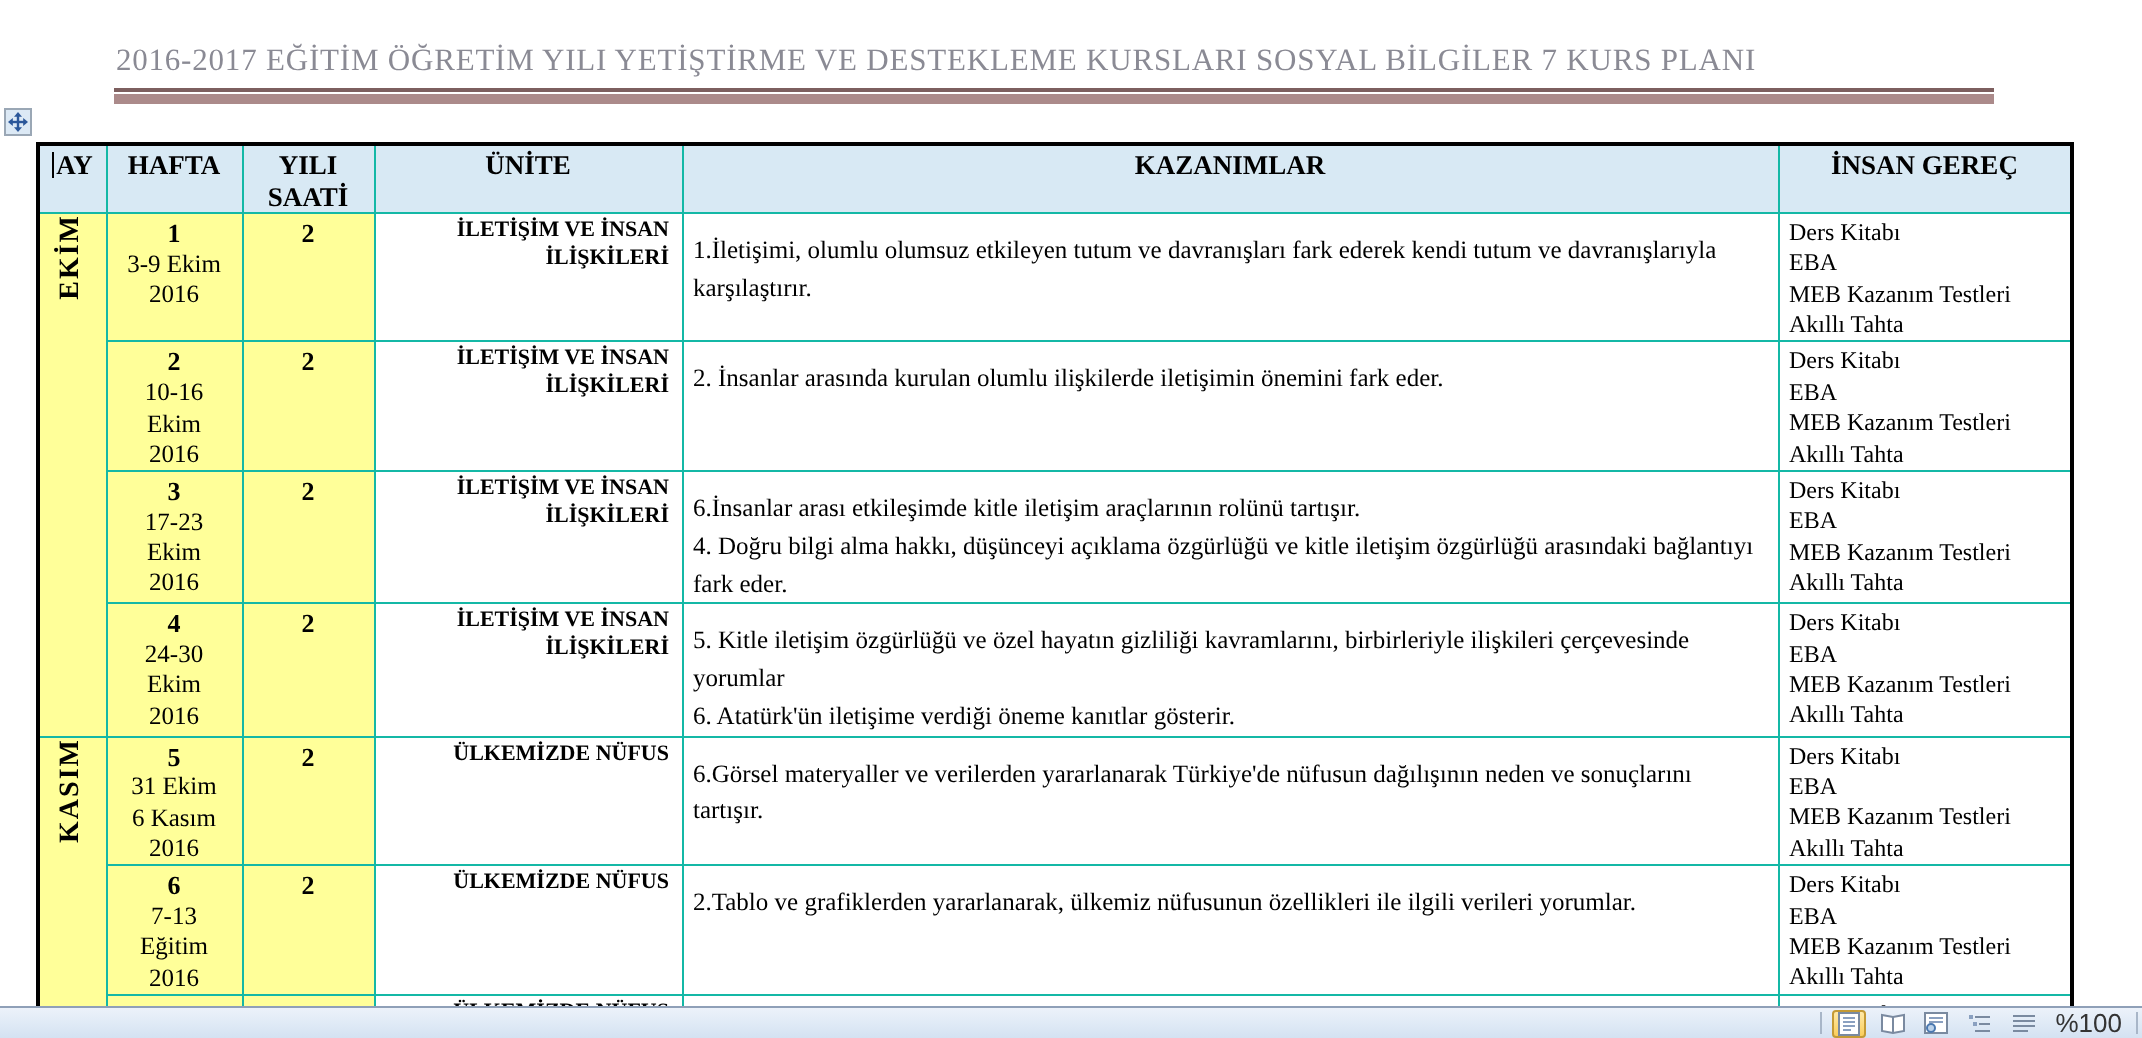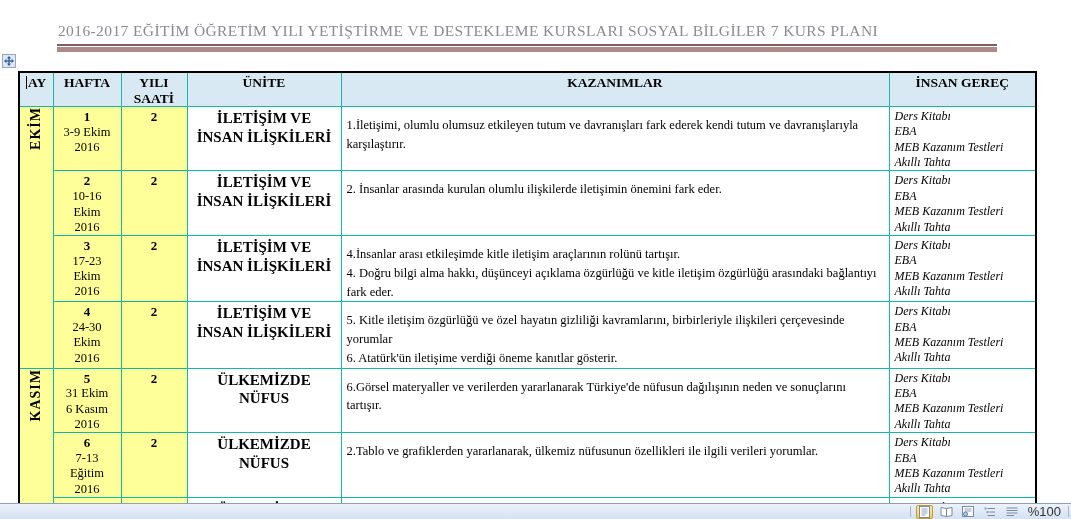--- a/index.html
+++ b/index.html
@@ -73,36 +73,35 @@
   }
   td.week, td.hours {
     background: #ffff99;
     text-align: center;
     font-size: 12.5px;
     padding-top: 2px;
     line-height: 1.22;
   }
   .week-num, .hours-val { font-weight: bold; font-size: 13px; }
   td.unit {
-    text-align: center;
+    text-align: right;
     font-weight: bold;
-    font-size: 15px;
+    font-size: 11px;
     padding: 2px 6px 0 6px;
     line-height: 1.25;
   }
   td.outcomes {
     font-size: 12.5px;
     padding: 9px 5px 0 5px;
     line-height: 1.5;
   }
   td.materials {
     font-size: 12px;
     padding: 2px 0 0 5px;
     line-height: 1.28;
-    font-style: italic;
   }
   tr.r1 { height: 59px; } tr.r2 { height: 59px; }
   tr.r3 { height: 66px; } tr.r4 { height: 64px; }
   tr.r5 { height: 63px; } tr.r6 { height: 63px; }
   tr.r7 { height: 50px; }
   .cursor {
     display: inline-block; width: 1px; height: 13px;
     background: #000; vertical-align: -2px; margin-right: 1px;
   }
   .status-bar {
@@ -215,21 +214,21 @@
     <tr class="r3">
       <td class="week">
         <div class="week-num">3</div>
         <div>17-23</div>
         <div>Ekim</div>
         <div>2016</div>
       </td>
       <td class="hours"><span class="hours-val">2</span></td>
       <td class="unit">İLETİŞİM VE İNSAN İLİŞKİLERİ</td>
       <td class="outcomes">
-        <div>4.İnsanlar arası etkileşimde kitle iletişim  araçlarının rolünü tartışır.</div>
+        <div>6.İnsanlar arası etkileşimde kitle iletişim  araçlarının rolünü tartışır.</div>
         <div>4. Doğru bilgi  alma hakkı, düşünceyi açıklama özgürlüğü ve kitle iletişim  özgürlüğü arasındaki bağlantıyı fark eder.</div>
       </td>
       <td class="materials">
         <div>Ders Kitabı</div>
         <div>EBA</div>
         <div>MEB Kazanım Testleri</div>
         <div>Akıllı Tahta</div>
       </td>
     </tr>
     <tr class="r4">

